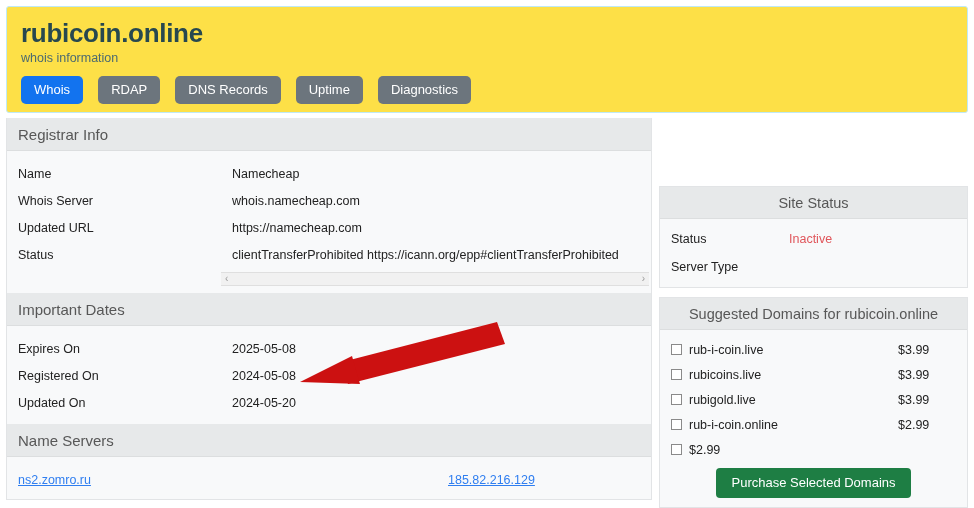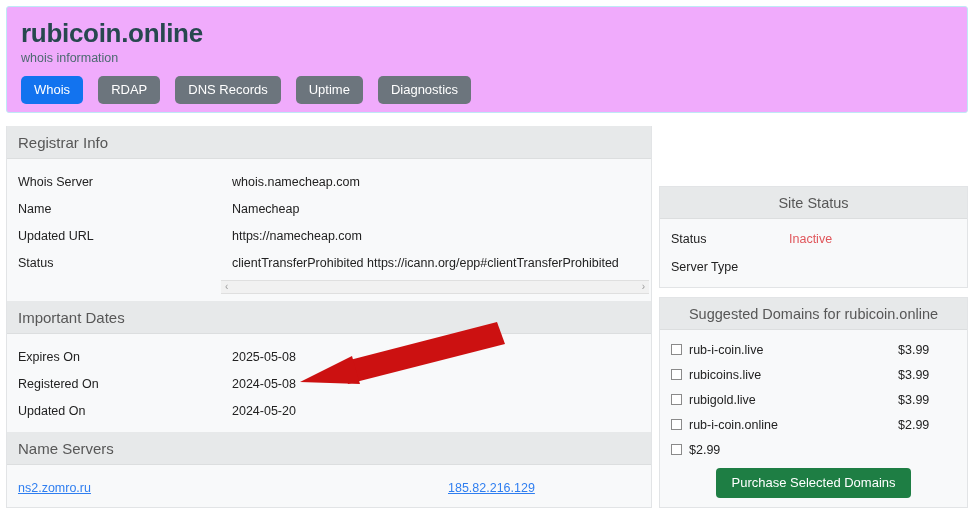--- a/index.html
+++ b/index.html
@@ -19,21 +19,21 @@
     background: #ffffff;
   }
 
   
   .header-banner {
     position: absolute;
     left: 6px;
     top: 6px;
     width: 962px;
     height: 107px;
-    background: #f0abfc;
+    background: #fde047;
     border: 1px solid #bfe9f5;
     border-radius: 3px;
     padding: 12px 14px 0 14px;
   }
   .site-title {
     font-size: 26px;
     font-weight: bold;
     color: #27484f;
     letter-spacing: -0.3px;
     line-height: 1.08;
@@ -60,21 +60,21 @@
     cursor: pointer;
     line-height: 1;
     white-space: nowrap;
   }
   .tab-btn.active { background: #1273ef; }
 
   
   .left-card {
     position: absolute;
     left: 6px;
-    top: 126px;
+    top: 118px;
     width: 646px;
     height: 382px;
     background: #f8f9fa;
     border: 1px solid #e2e4e6;
     border-top: none;
     overflow: hidden;
   }
   .section-head {
     background: #e7e9ea;
     border-bottom: 1px solid #dcdedf;
@@ -242,26 +242,26 @@
       <button class="tab-btn">Uptime</button>
       <button class="tab-btn">Diagnostics</button>
     </div>
   </div>
 
   <div class="left-card">
 
     <div class="section-head">Registrar Info</div>
     <div class="rows-pad-top">
       <div class="kv-row">
+        <span class="kv-key">Name</span>
+        <span class="kv-val">Namecheap</span>
+      </div>
+      <div class="kv-row">
         <span class="kv-key">Whois Server</span>
         <span class="kv-val">whois.namecheap.com</span>
-      </div>
-      <div class="kv-row">
-        <span class="kv-key">Name</span>
-        <span class="kv-val">Namecheap</span>
       </div>
       <div class="kv-row">
         <span class="kv-key">Updated URL</span>
         <span class="kv-val">https://namecheap.com</span>
       </div>
       <div class="kv-row">
         <span class="kv-key">Status</span>
         <span class="kv-val">clientTransferProhibited https://icann.org/epp#clientTransferProhibited</span>
       </div>
       <div class="hscroll">

